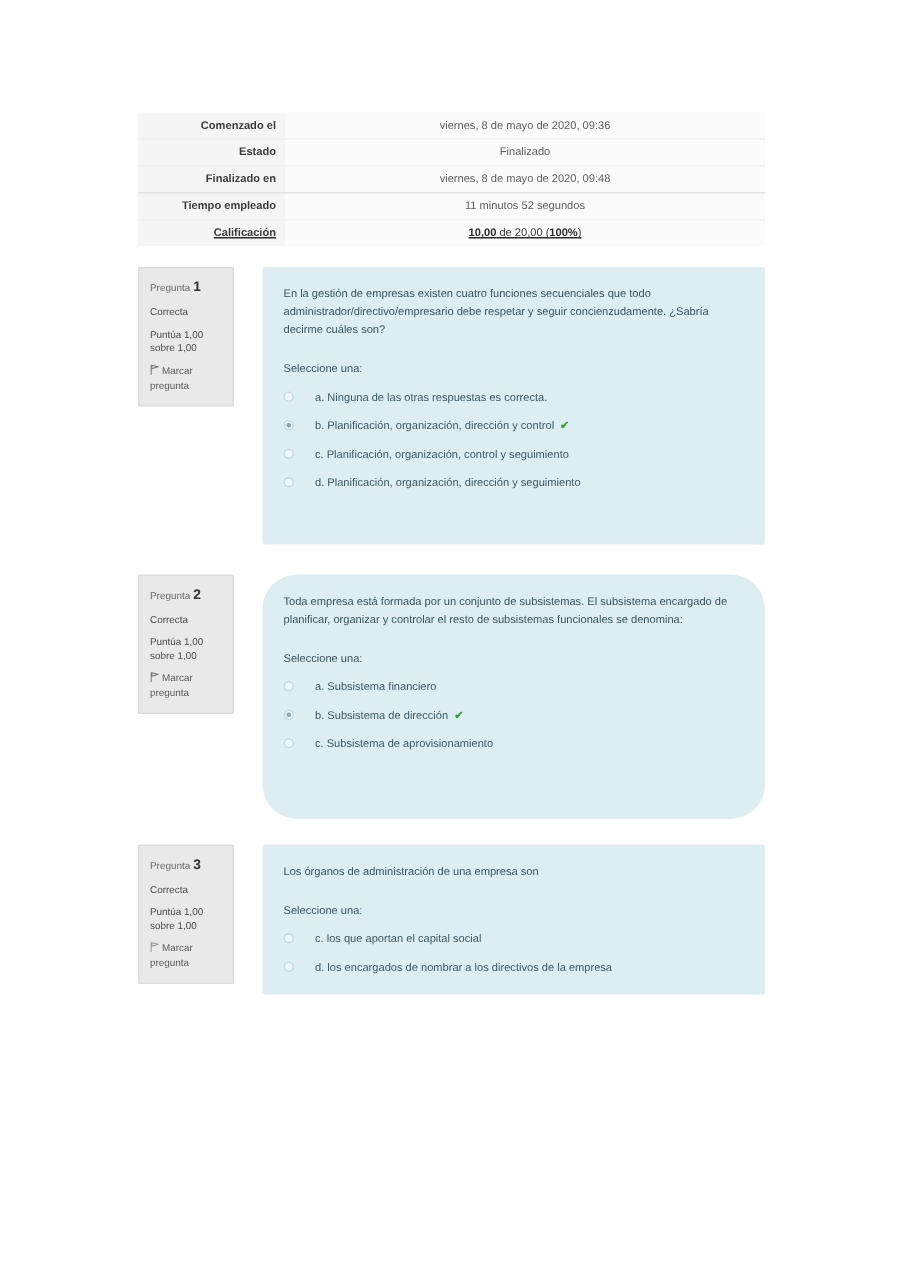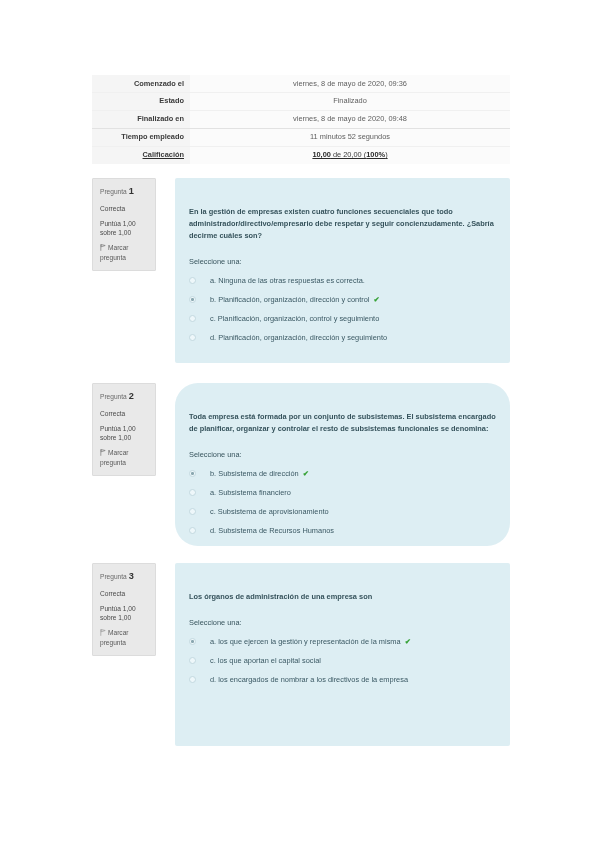--- a/index.html
+++ b/index.html
@@ -126,22 +126,21 @@
     width: 335px;
     background: #ddeef3;
     border-radius: 2px;
     box-sizing: border-box;
     padding: 12px 14px 14px 14px;
     font-size: 7.4px;
     color: #36535c;
     line-height: 1.62;
   }
   .q-text {
-    margin: 16px 0 14px 0;
-    font-weight: bold;
+    margin: 0 0 14px 0;
   }
   .q-prompt {
     margin: 0 0 7px 0;
     color: #36535c;
   }
   .answers {
     margin: 0;
     padding: 0;
     list-style: none;
   }
@@ -257,58 +256,50 @@
       <div class="row q-mark"><span class="flag-icon"><svg viewBox="0 0 6 7" width="6" height="7">
               <path d="M0.8 0.3 L0.8 6.8" stroke="#777" stroke-width="0.7" fill="none"></path>
               <path d="M1.2 0.5 L5.2 1.5 L1.2 2.8 Z" fill="none" stroke="#777" stroke-width="0.7"></path>
             </svg></span><span>Marcar pregunta</span></div>
     </div>
     <div class="q-body" style="height:163px;border-radius:23px;">
       <p class="q-text">Toda empresa está formada por un conjunto de subsistemas. El subsistema encargado de planificar, organizar y controlar el resto de subsistemas funcionales se denomina:</p>
       <p class="q-prompt">Seleccione una:</p>
       <ul class="answers">
         <li>
+          <span class="radio"></span>
+          <span class="ans-text">a. Subsistema financiero</span>
+        </li>
+        <li>
           <span class="radio checked"></span>
           <span class="ans-text"><span>b. Subsistema de dirección</span><span class="tick">✔</span></span>
         </li>
         <li>
           <span class="radio"></span>
-          <span class="ans-text">a. Subsistema financiero</span>
-        </li>
-        <li>
-          <span class="radio"></span>
           <span class="ans-text">c. Subsistema de aprovisionamiento</span>
-        </li>
-        <li>
-          <span class="radio"></span>
-          <span class="ans-text">d. Subsistema de Recursos Humanos</span>
         </li>
       </ul>
     </div>
   </div>
 
   <div class="question" style="top:563px; height:144px;">
     <div class="q-info">
       <div class="row q-num"><span>Pregunta</span><span class="num">3</span></div>
       <div class="row q-state">Correcta</div>
       <div class="row q-points">Puntúa 1,00 sobre 1,00</div>
       <div class="row q-mark"><span class="flag-icon"><svg viewBox="0 0 6 7" width="6" height="7">
               <path d="M0.8 0.3 L0.8 6.8" stroke="#999" stroke-width="0.7" fill="none"></path>
               <path d="M1.2 0.5 L5.2 1.5 L1.2 2.8 Z" fill="none" stroke="#999" stroke-width="0.7"></path>
             </svg></span><span>Marcar pregunta</span></div>
     </div>
-    <div class="q-body" style="height:183px;">
+    <div class="q-body" style="height:100px;">
       <p class="q-text">Los órganos de administración de una empresa son</p>
       <p class="q-prompt">Seleccione una:</p>
       <ul class="answers">
         <li>
-          <span class="radio checked"></span>
-          <span class="ans-text"><span>a. los que ejercen la gestión y representación de la misma</span><span class="tick">✔</span></span>
-        </li>
-        <li>
           <span class="radio"></span>
           <span class="ans-text">c. los que aportan el capital social</span>
         </li>
         <li>
           <span class="radio"></span>
           <span class="ans-text">d. los encargados de nombrar a los directivos de la empresa</span>
         </li>
       </ul>
     </div>
   </div>

